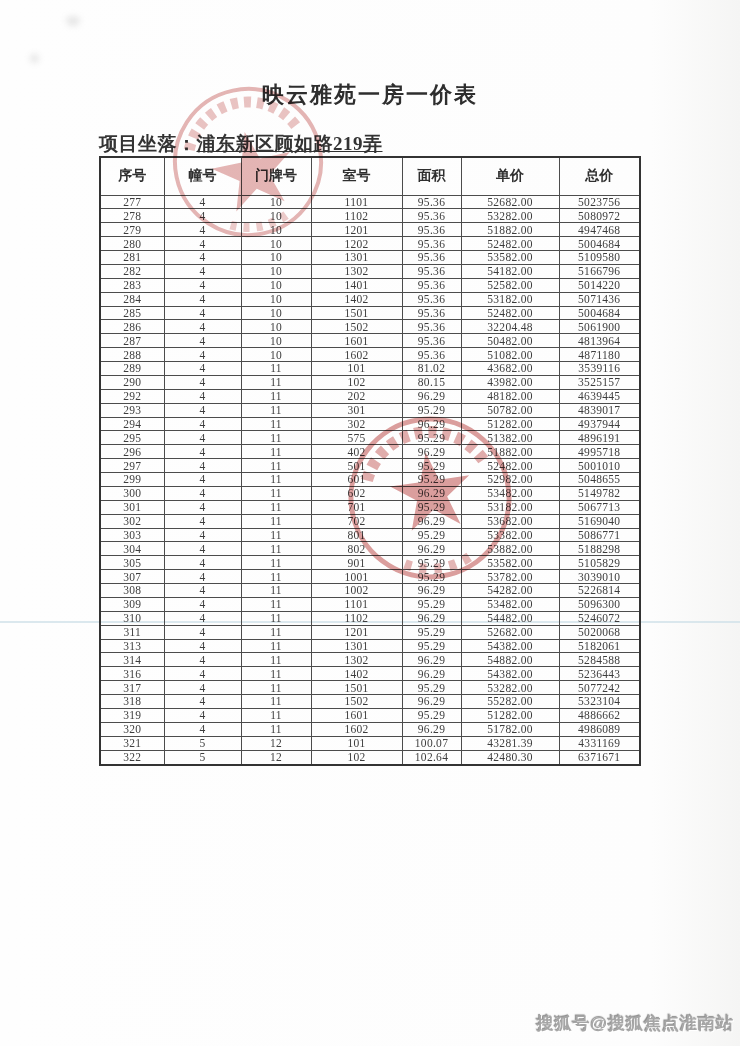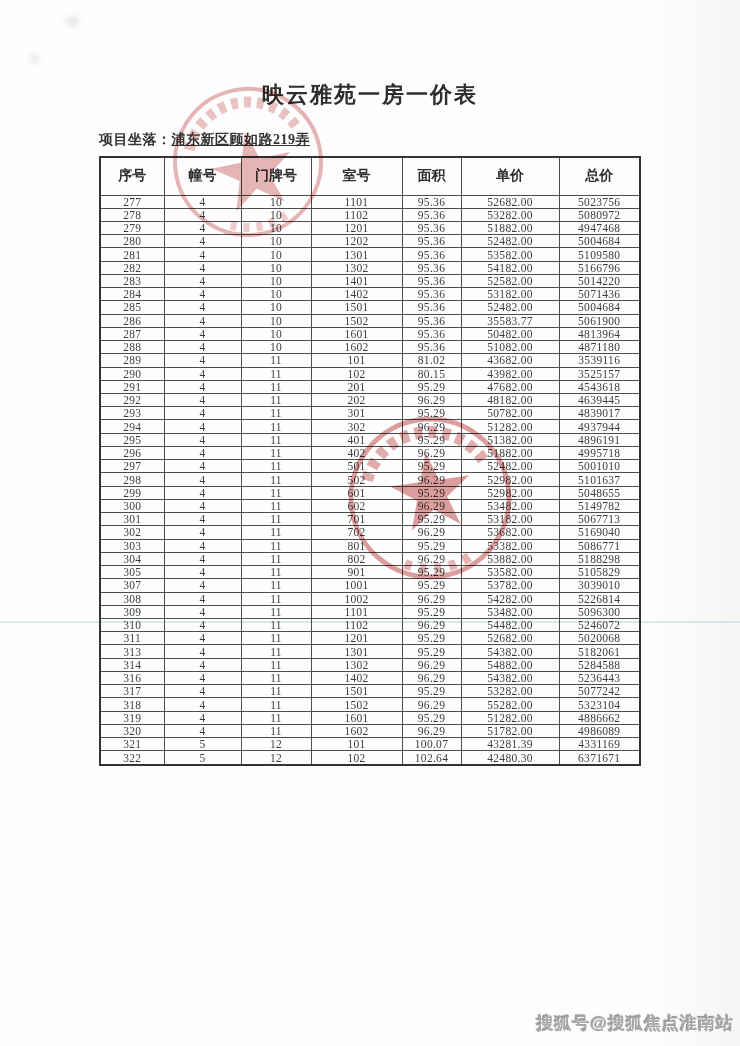--- a/index.html
+++ b/index.html
@@ -18,21 +18,21 @@
   .smudge.s1{left:66px;top:16px;width:14px;height:10px;}
   .smudge.s2{left:30px;top:54px;width:9px;height:9px;}
 
   .title{
     position:absolute;left:0;top:80px;width:740px;
     text-align:center;font-size:22px;font-weight:bold;
     letter-spacing:2px;color:#2e2e2e;margin:0;
   }
   .location{
     position:absolute;left:99px;top:131px;
-    font-size:14px;font-weight:bold;color:#333;
+    font-size:19px;font-weight:bold;color:#333;
     letter-spacing:.5px;white-space:nowrap;
   }
   .location .loc-value{text-decoration:underline;}
 
   .price-table{
     position:absolute;left:99px;top:156px;width:541px;height:610px;
     border-collapse:collapse;table-layout:fixed;
     background:transparent;
   }
   .price-table th,.price-table td{
@@ -182,21 +182,21 @@
           <td>95.36</td>
           <td>52482.00</td>
           <td>5004684</td>
         </tr>
         <tr>
           <td>286</td>
           <td>4</td>
           <td>10</td>
           <td>1502</td>
           <td>95.36</td>
-          <td>35583.77</td>
+          <td>32204.48</td>
           <td>5061900</td>
         </tr>
         <tr>
           <td>287</td>
           <td>4</td>
           <td>10</td>
           <td>1601</td>
           <td>95.36</td>
           <td>50482.00</td>
           <td>4813964</td>
@@ -222,29 +222,20 @@
         <tr>
           <td>290</td>
           <td>4</td>
           <td>11</td>
           <td>102</td>
           <td>80.15</td>
           <td>43982.00</td>
           <td>3525157</td>
         </tr>
         <tr>
-          <td>291</td>
-          <td>4</td>
-          <td>11</td>
-          <td>201</td>
-          <td>95.29</td>
-          <td>47682.00</td>
-          <td>4543618</td>
-        </tr>
-        <tr>
           <td>292</td>
           <td>4</td>
           <td>11</td>
           <td>202</td>
           <td>96.29</td>
           <td>48182.00</td>
           <td>4639445</td>
         </tr>
         <tr>
           <td>293</td>
@@ -261,21 +252,21 @@
           <td>11</td>
           <td>302</td>
           <td>96.29</td>
           <td>51282.00</td>
           <td>4937944</td>
         </tr>
         <tr>
           <td>295</td>
           <td>4</td>
           <td>11</td>
-          <td>401</td>
+          <td>575</td>
           <td>95.29</td>
           <td>51382.00</td>
           <td>4896191</td>
         </tr>
         <tr>
           <td>296</td>
           <td>4</td>
           <td>11</td>
           <td>402</td>
           <td>96.29</td>
@@ -283,29 +274,20 @@
           <td>4995718</td>
         </tr>
         <tr>
           <td>297</td>
           <td>4</td>
           <td>11</td>
           <td>501</td>
           <td>95.29</td>
           <td>52482.00</td>
           <td>5001010</td>
-        </tr>
-        <tr>
-          <td>298</td>
-          <td>4</td>
-          <td>11</td>
-          <td>502</td>
-          <td>96.29</td>
-          <td>52982.00</td>
-          <td>5101637</td>
         </tr>
         <tr>
           <td>299</td>
           <td>4</td>
           <td>11</td>
           <td>601</td>
           <td>95.29</td>
           <td>52982.00</td>
           <td>5048655</td>
         </tr>

